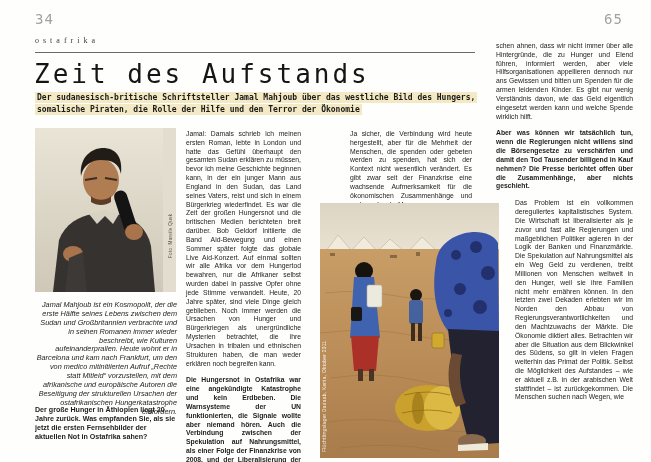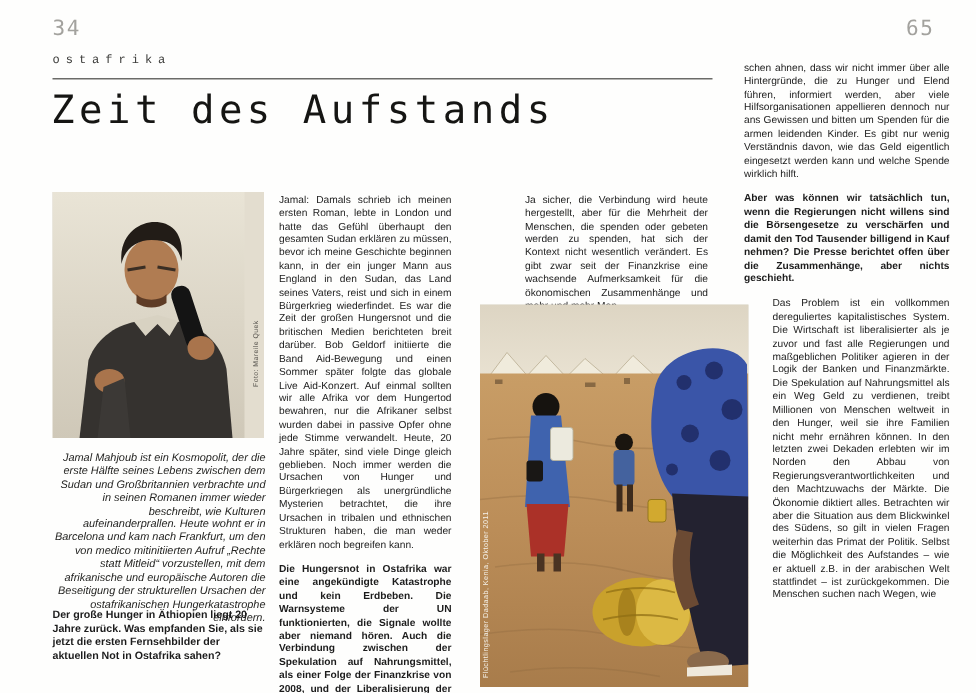--- a/index.html
+++ b/index.html
@@ -2,21 +2,21 @@
 <html><head>
 <meta charset="utf-8">
 <style>
   html,body{margin:0;padding:0;background:#ffffff;}
   .sheet{position:relative;width:651px;height:462px;background:#fefefd;overflow:hidden;
          font-family:"Liberation Sans",sans-serif;color:#1b1b1b;}
   .pagenum{position:absolute;font-family:"DejaVu Sans Mono",monospace;font-size:14px;
            color:#a3a29e;letter-spacing:1px;}
   .pagenum-left{left:35px;top:11px;}
   .pagenum-right{left:604px;top:11px;}
-  .kicker{position:absolute;left:35px;top:36px;font-family:Liberation Mono, monospace;
+  .kicker{position:absolute;left:35px;top:36px;font-family:Liberation Serif, serif;
           font-size:8px;letter-spacing:4px;color:#3a3a38;}
   .header-rule{position:absolute;left:35px;top:52px;width:440px;height:1px;background:#6b6b68;}
   .title{position:absolute;left:34px;top:59px;font-family:"DejaVu Sans Mono",monospace;
          font-size:26px;letter-spacing:3px;color:#151513;white-space:nowrap;}
   .deck{position:absolute;left:35px;top:92px;width:448px;font-family:"DejaVu Sans Mono",monospace;
         font-size:8px;font-weight:bold;line-height:1.55;color:#1a1a18;}
   .deck span{background:#f3e9c4;padding:1px 2px;-webkit-box-decoration-break:clone;box-decoration-break:clone;}
   .photo{position:absolute;overflow:hidden;background:#d8d2c4;}
   .photo-portrait{left:35px;top:128px;width:141px;height:164px;}
   .photo-desert{left:320px;top:203px;width:179px;height:255px;}
@@ -39,20 +39,21 @@
 </head>
 <body>
 
 <div class="sheet">
 
   <div class="pagenum pagenum-left">34</div>
   <div class="pagenum pagenum-right">65</div>
   <div class="kicker">ostafrika</div>
   <div class="header-rule"></div>
   <h1 class="title" style="margin:0;font-weight:normal;">Zeit des Aufstands</h1>
+  <p class="deck" style="margin:0;"><span>Der sudanesisch-britische Schriftsteller Jamal Mahjoub über das westliche Bild des Hungers, somalische Piraten, die Rolle der Hilfe und den Terror der Ökonomie</span></p>
 
   <div class="photo photo-portrait">
     <svg width="141" height="164" viewBox="0 0 141 164">
       <defs>
         <linearGradient id="pbg" x1="0" y1="0" x2="0" y2="1">
           <stop offset="0" stop-color="#e9e4d6"></stop>
             <stop offset="1" stop-color="#cfc8b8"></stop>
         </linearGradient>
       </defs>
       <rect width="141" height="164" fill="url(#pbg)"></rect>

